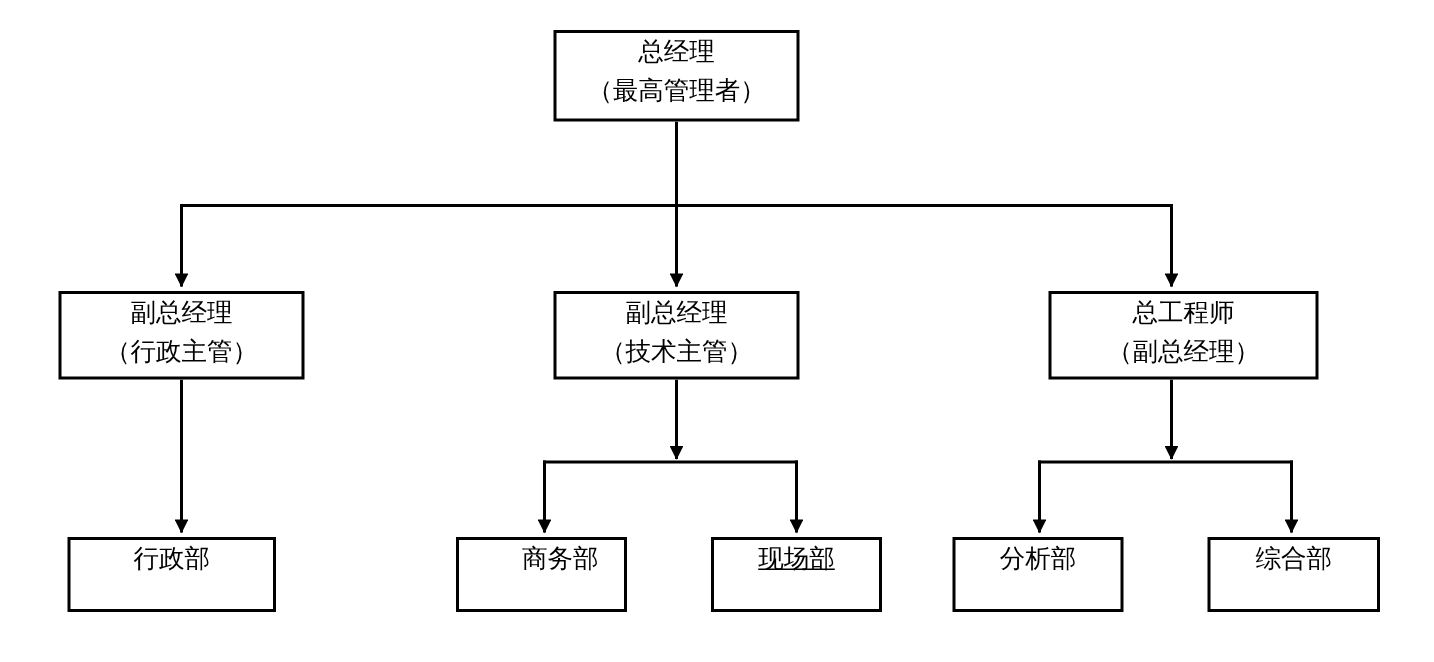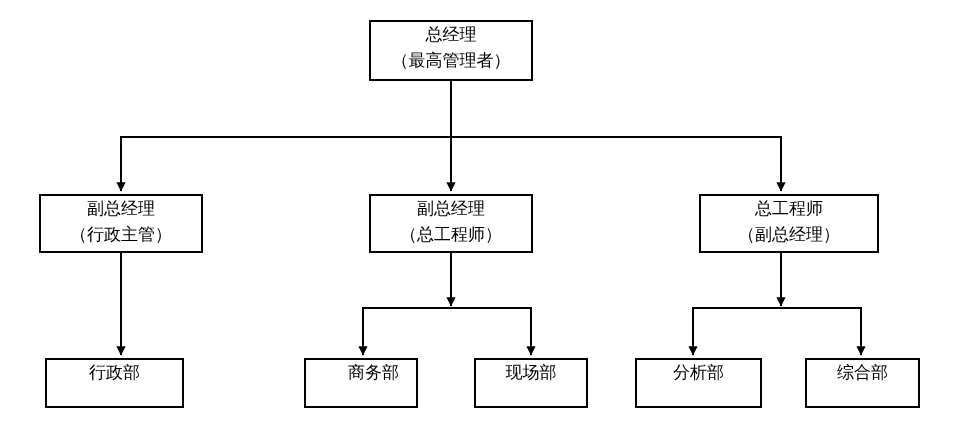--- a/index.html
+++ b/index.html
@@ -76,36 +76,36 @@
     <span class="line">总经理</span>
     <span class="line">（最高管理者）</span>
   </div>
 
   <div class="node" style="left:39px; top:194px; width:164px; height:59px;">
     <span class="line">副总经理</span>
     <span class="line">（行政主管）</span>
   </div>
   <div class="node" style="left:369px; top:194px; width:164px; height:59px;">
     <span class="line">副总经理</span>
-    <span class="line">（总工程师）</span>
+    <span class="line">（技术主管）</span>
   </div>
   <div class="node" style="left:699px; top:194px; width:180px; height:59px;">
     <span class="line">总工程师</span>
     <span class="line">（副总经理）</span>
   </div>
 
   <div class="node" style="left:45px; top:358px; width:139px; height:50px;">
     <span class="line">行政部</span>
   </div>
   <div class="node" style="left:304px; top:358px; width:114px; height:50px;padding-left:25px;">
     <span class="line">商务部</span>
   </div>
-  <div class="node" style="left:474px; top:358px; width:114px; height:50px;">
+  <div class="node" style="left:474px; top:358px; width:114px; height:50px;text-decoration:underline;">
     <span class="line">现场部</span>
   </div>
-  <div class="node" style="left:635px; top:358px; width:127px; height:50px;">
+  <div class="node" style="left:635px; top:358px; width:114px; height:50px;">
     <span class="line">分析部</span>
   </div>
   <div class="node" style="left:805px; top:358px; width:115px; height:50px;">
     <span class="line">综合部</span>
   </div>
 
 </div>
 
 </body></html>

